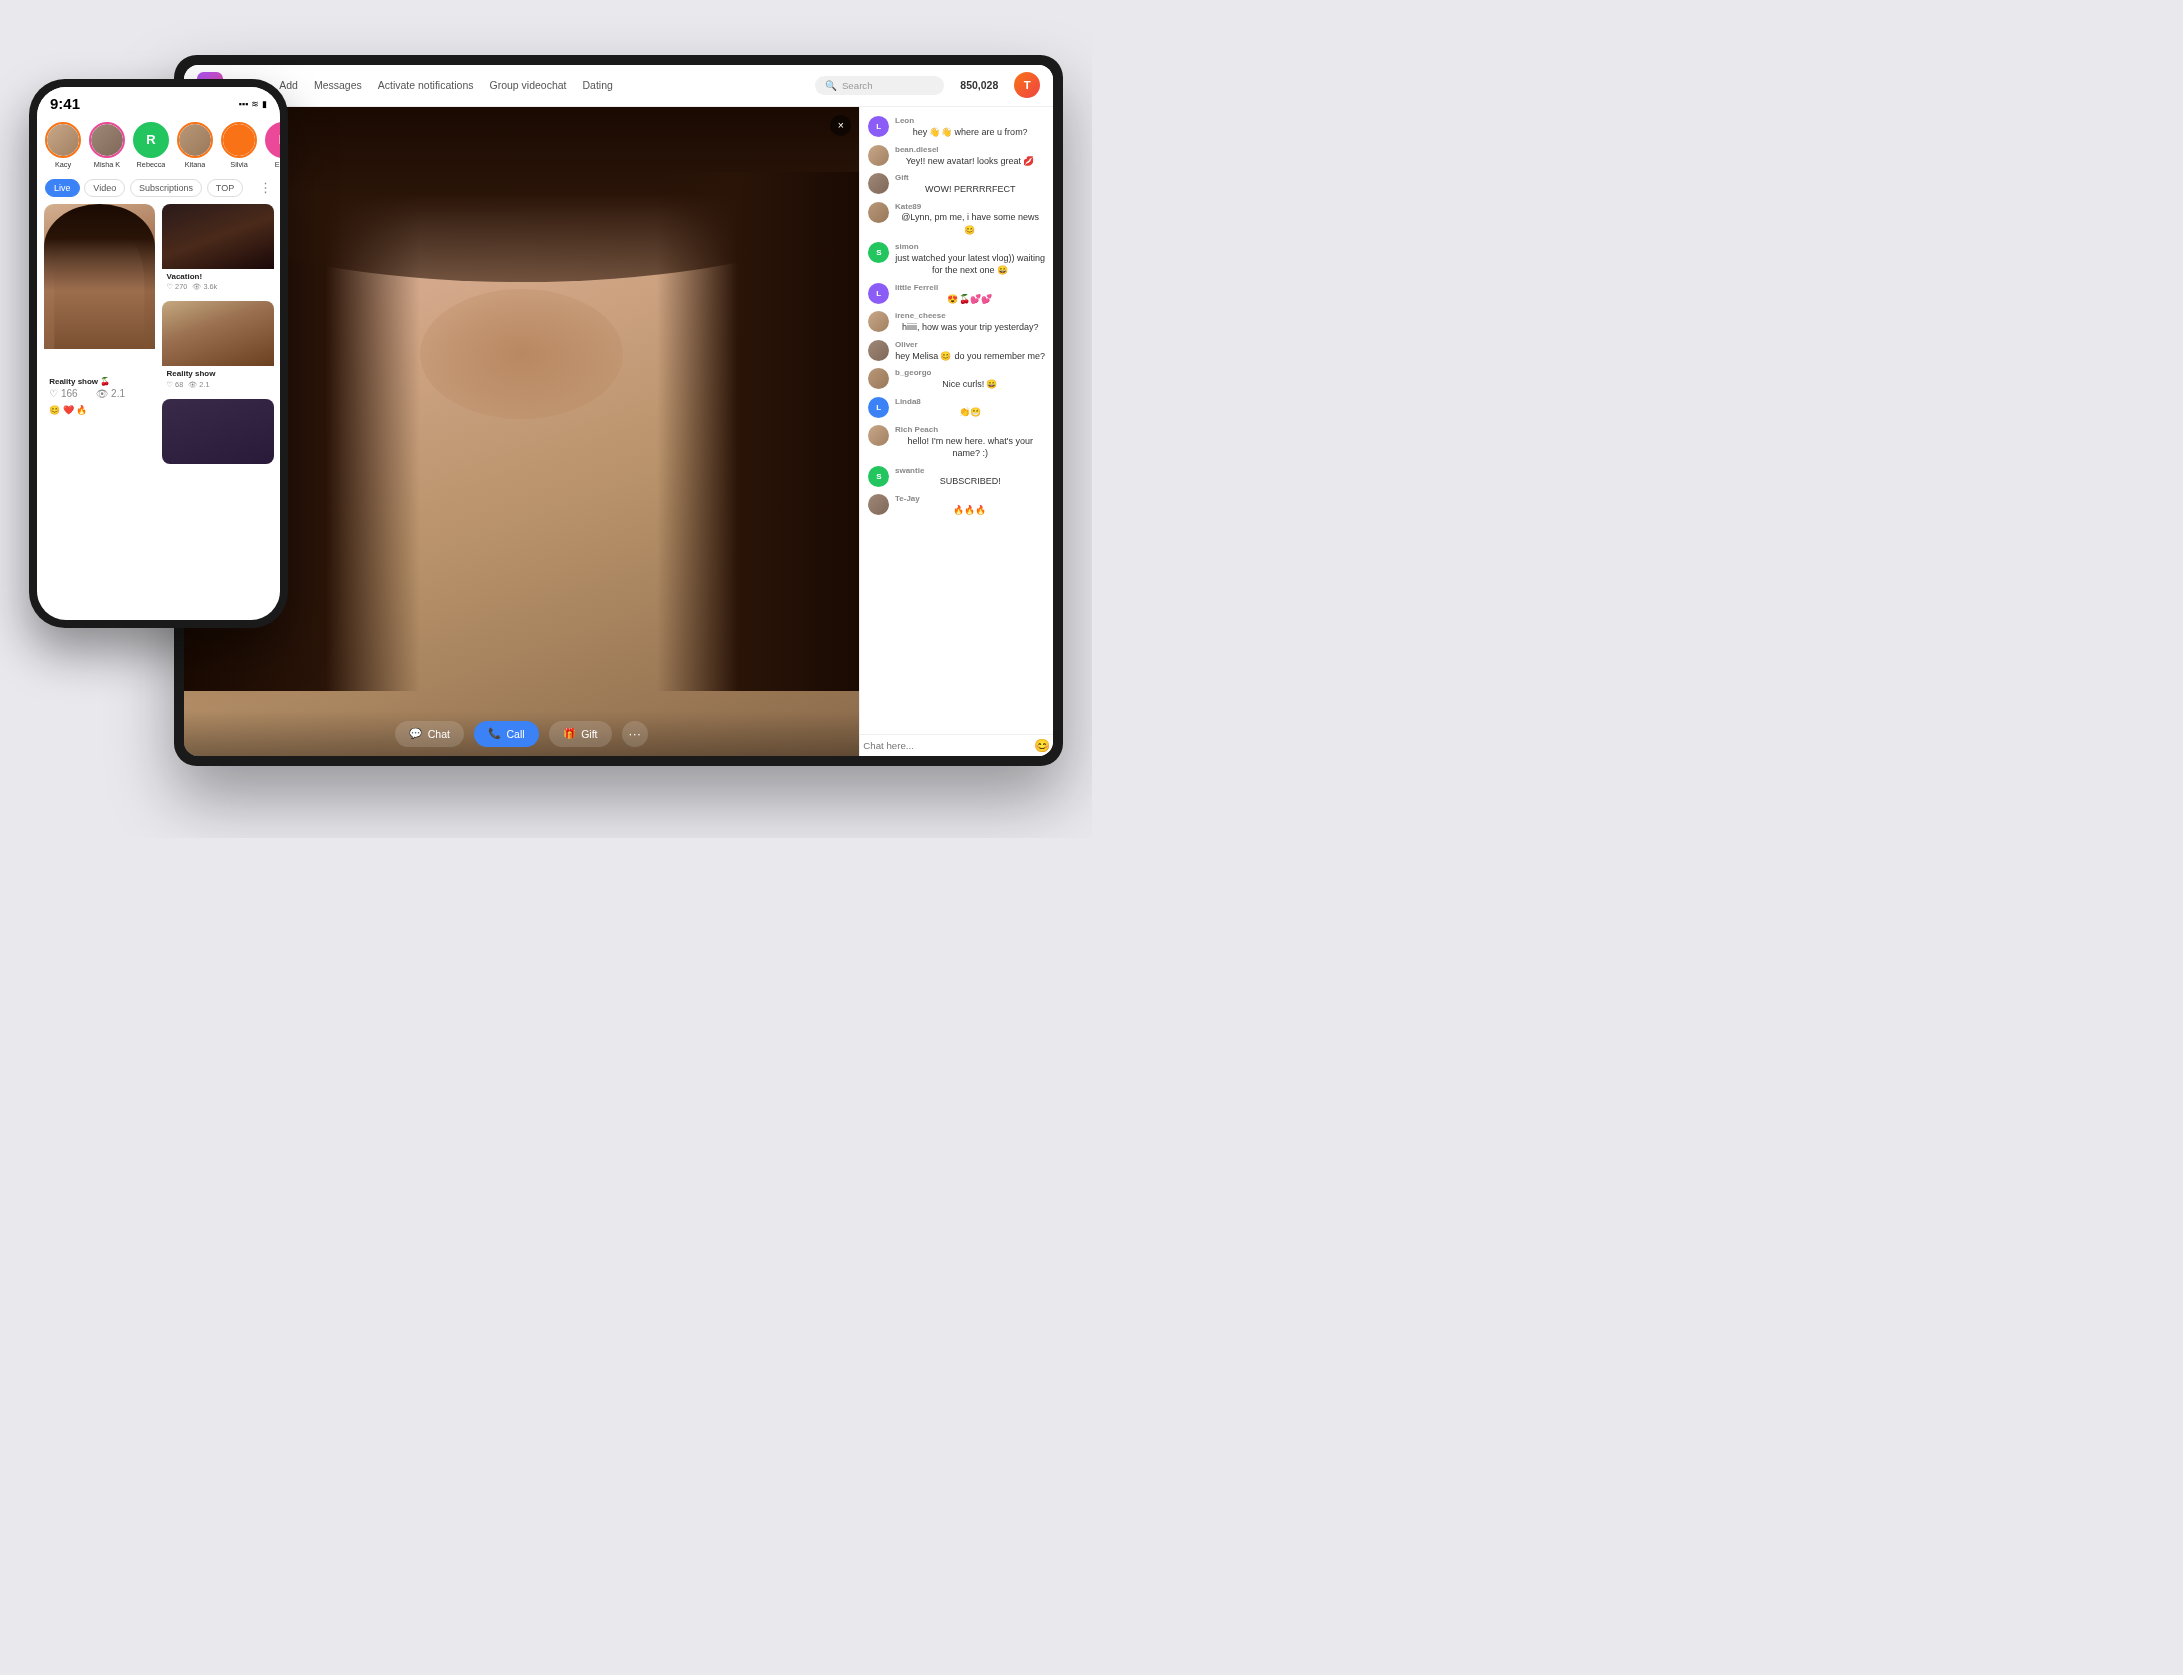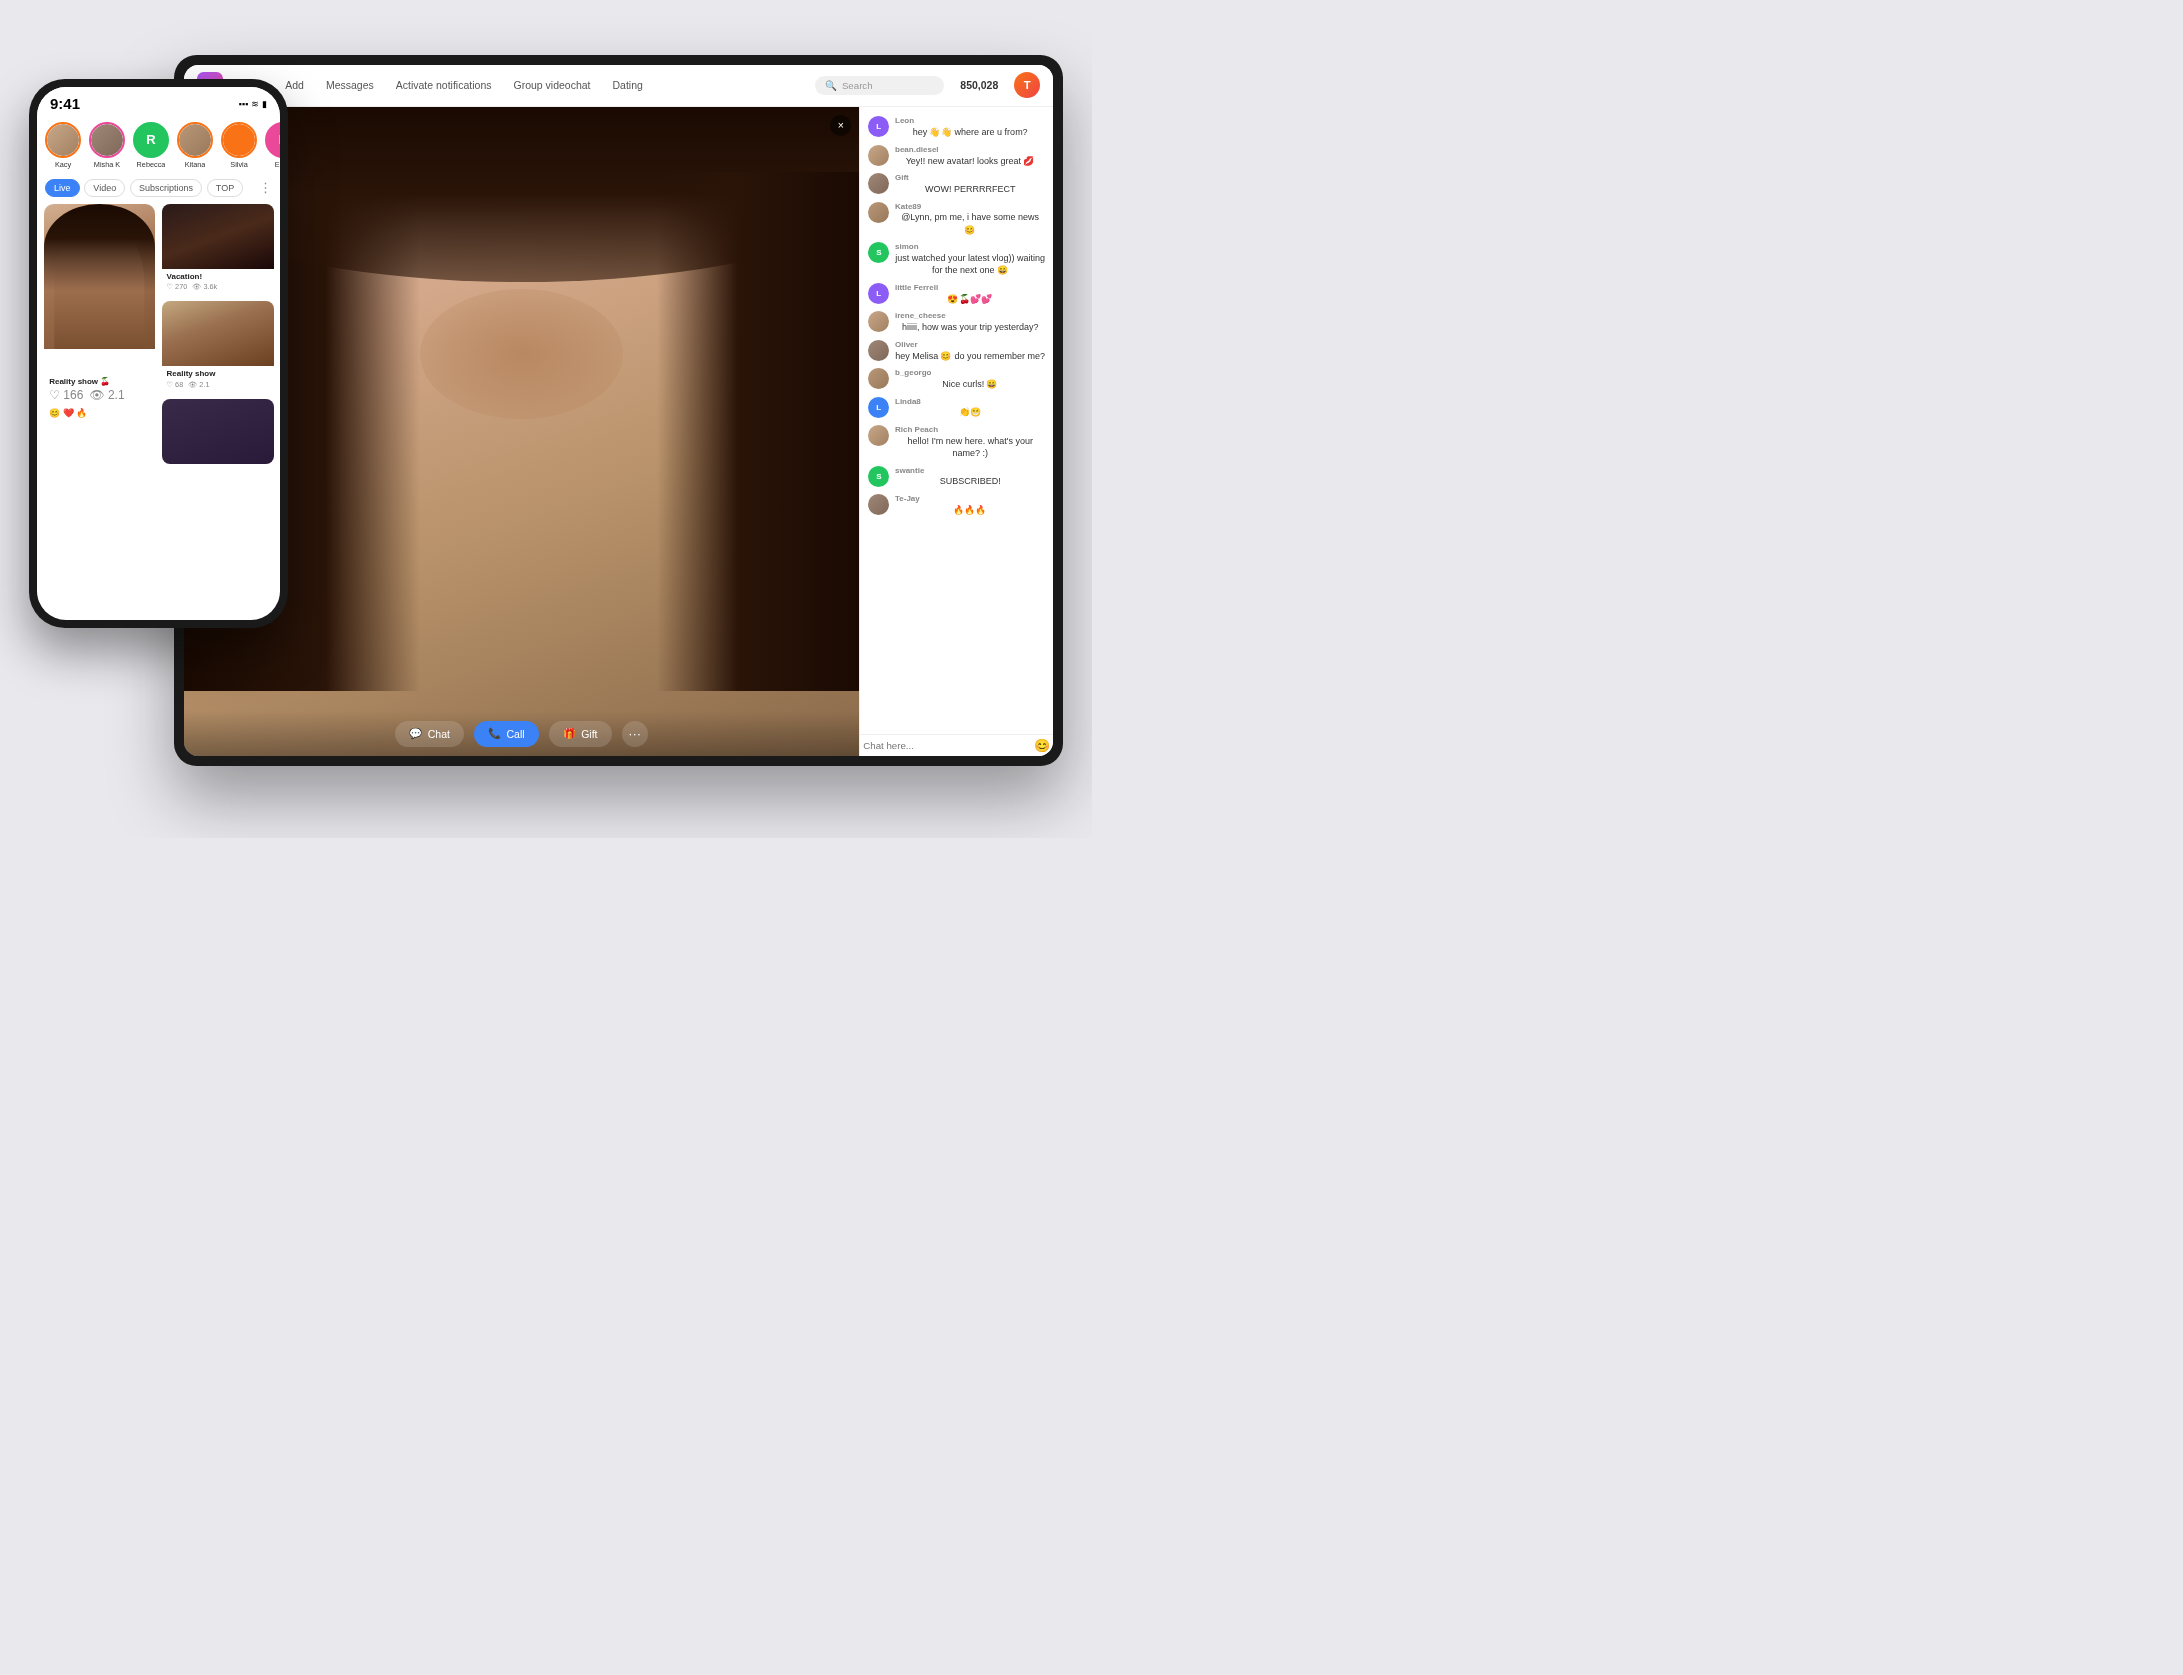--- a/index.html
+++ b/index.html
@@ -62,21 +62,21 @@
       align-items: center;
       justify-content: center;
       color: white;
       font-size: 11.3px;
       font-weight: bold;
       flex-shrink: 0;
     }
     .nav-links {
       display: flex;
       align-items: center;
-      gap: 22px;
+      gap: 16px;
       flex: 1;
     }
     .nav-link {
       font-size: 10.5px;
       color: #555;
       cursor: pointer;
       white-space: nowrap;
     }
     .nav-link.active {
       color: #333;
@@ -443,22 +443,22 @@
       padding: 4px 5.7px 2.4px;
     }
     .card-title {
       font-size: 8px;
       font-weight: 600;
       color: #222;
       margin-top: 24px;
     }
     .card-meta {
       display: flex;
-      gap: 6px;
-      font-size: 12px;
+      gap: 18px;
+      font-size: 10px;
       color: #888;
       padding: 0 5.7px 4px;
     }
     .emoji-reactions {
       padding: 2.4px 5.7px 4.8px;
       font-size: 9px;
       display: flex;
       gap: 2.4px;
     }
 

